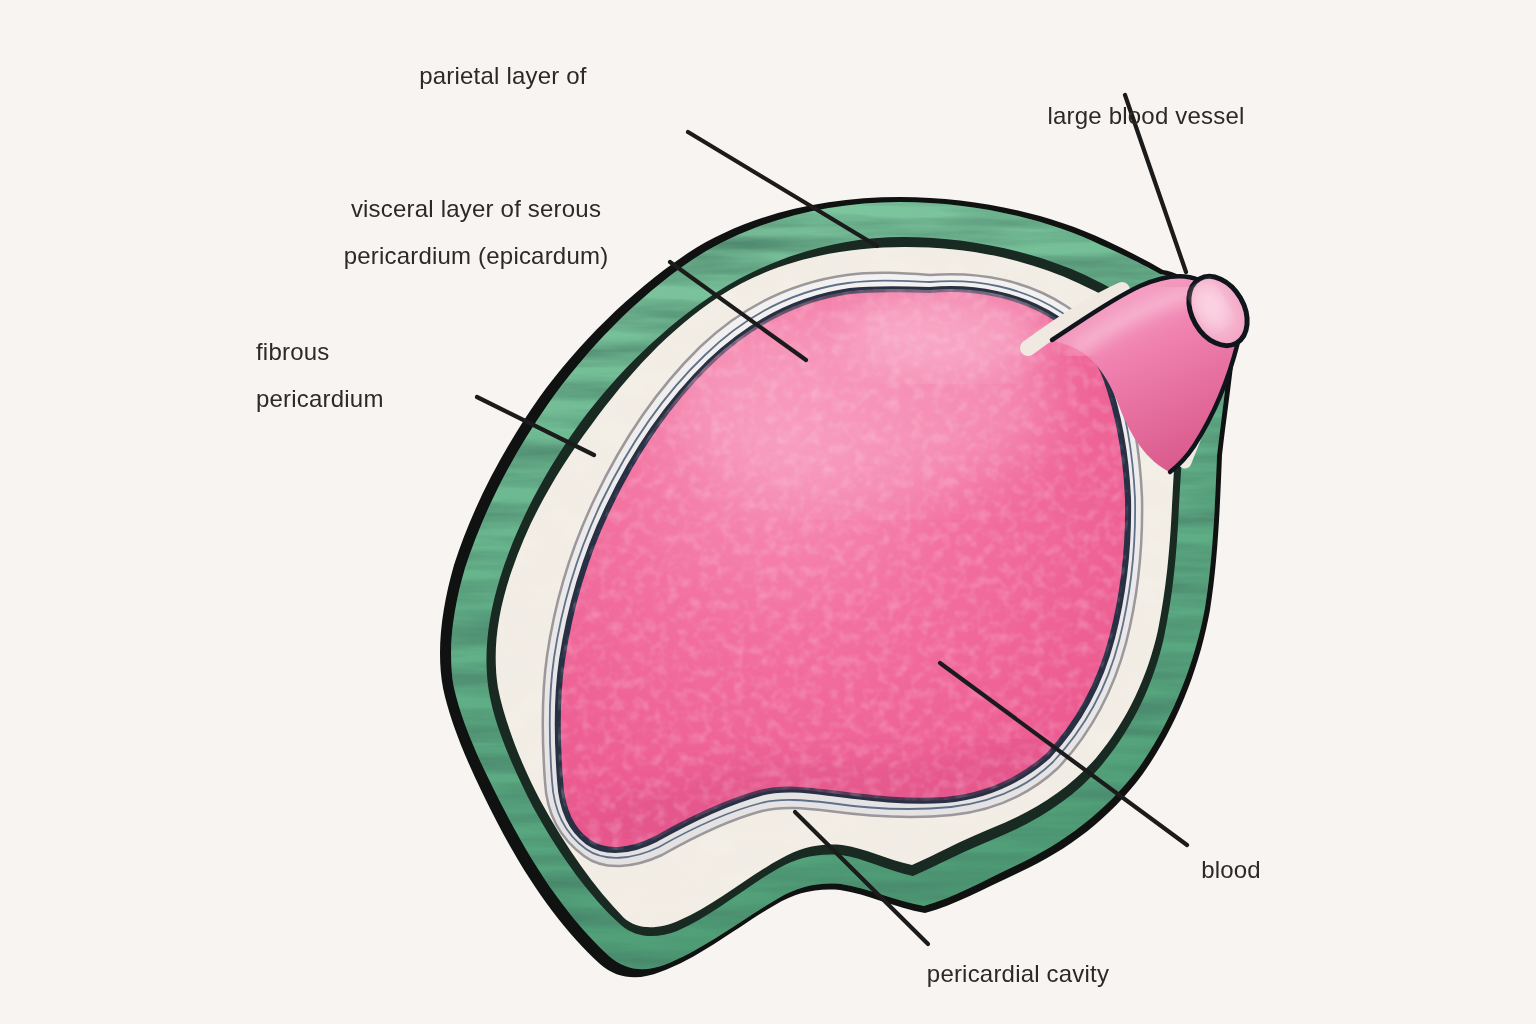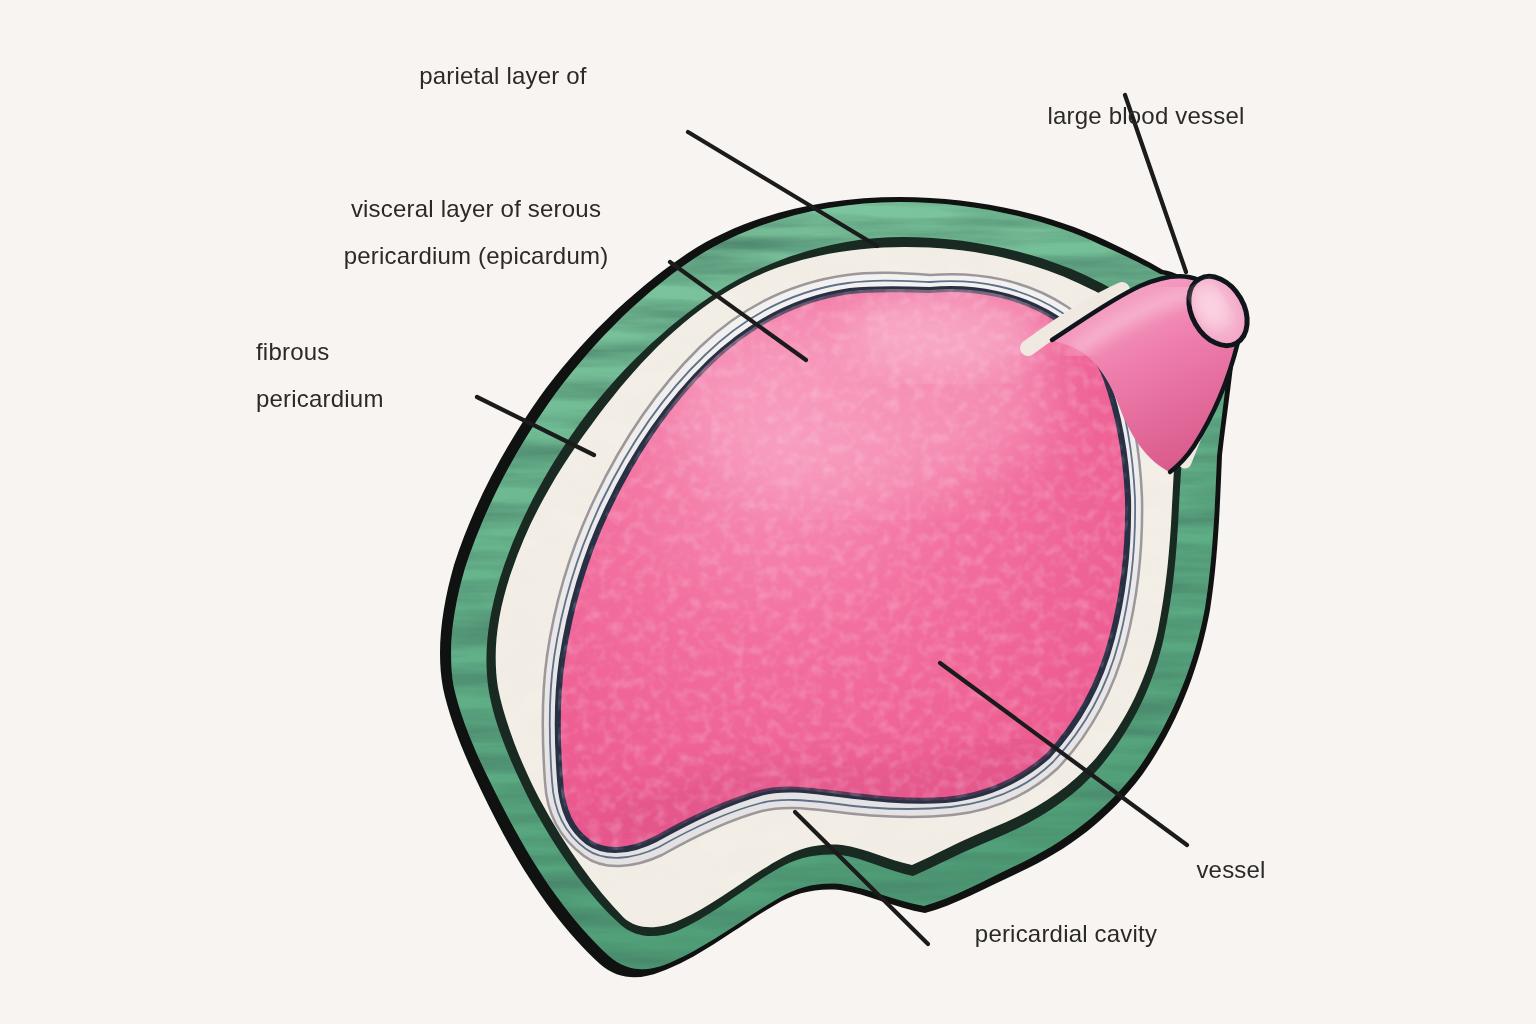--- a/index.html
+++ b/index.html
@@ -237,19 +237,19 @@
   <span>pericardium (epicardum)</span>
 </div>
 <div class="label left" style="left: 256px; top: 328px;">
   <span>fibrous</span>
   <span>pericardium</span>
 </div>
 <div class="label center" style="left: 1146px; top: 52px; margin-top: 40px;">
   <span>large blood vessel</span>
 </div>
 <div class="label center" style="left: 1231px; top: 846px;">
-  <span>vessel</span>
-</div>
-<div class="label center" style="left: 1018px; top: 910px; margin-left: 48px;">
+  <span>blood</span>
+</div>
+<div class="label center" style="left: 1018px; top: 950px;">
   <span>pericardial cavity</span>
 </div>
 
 </div>
 
 </body></html>

